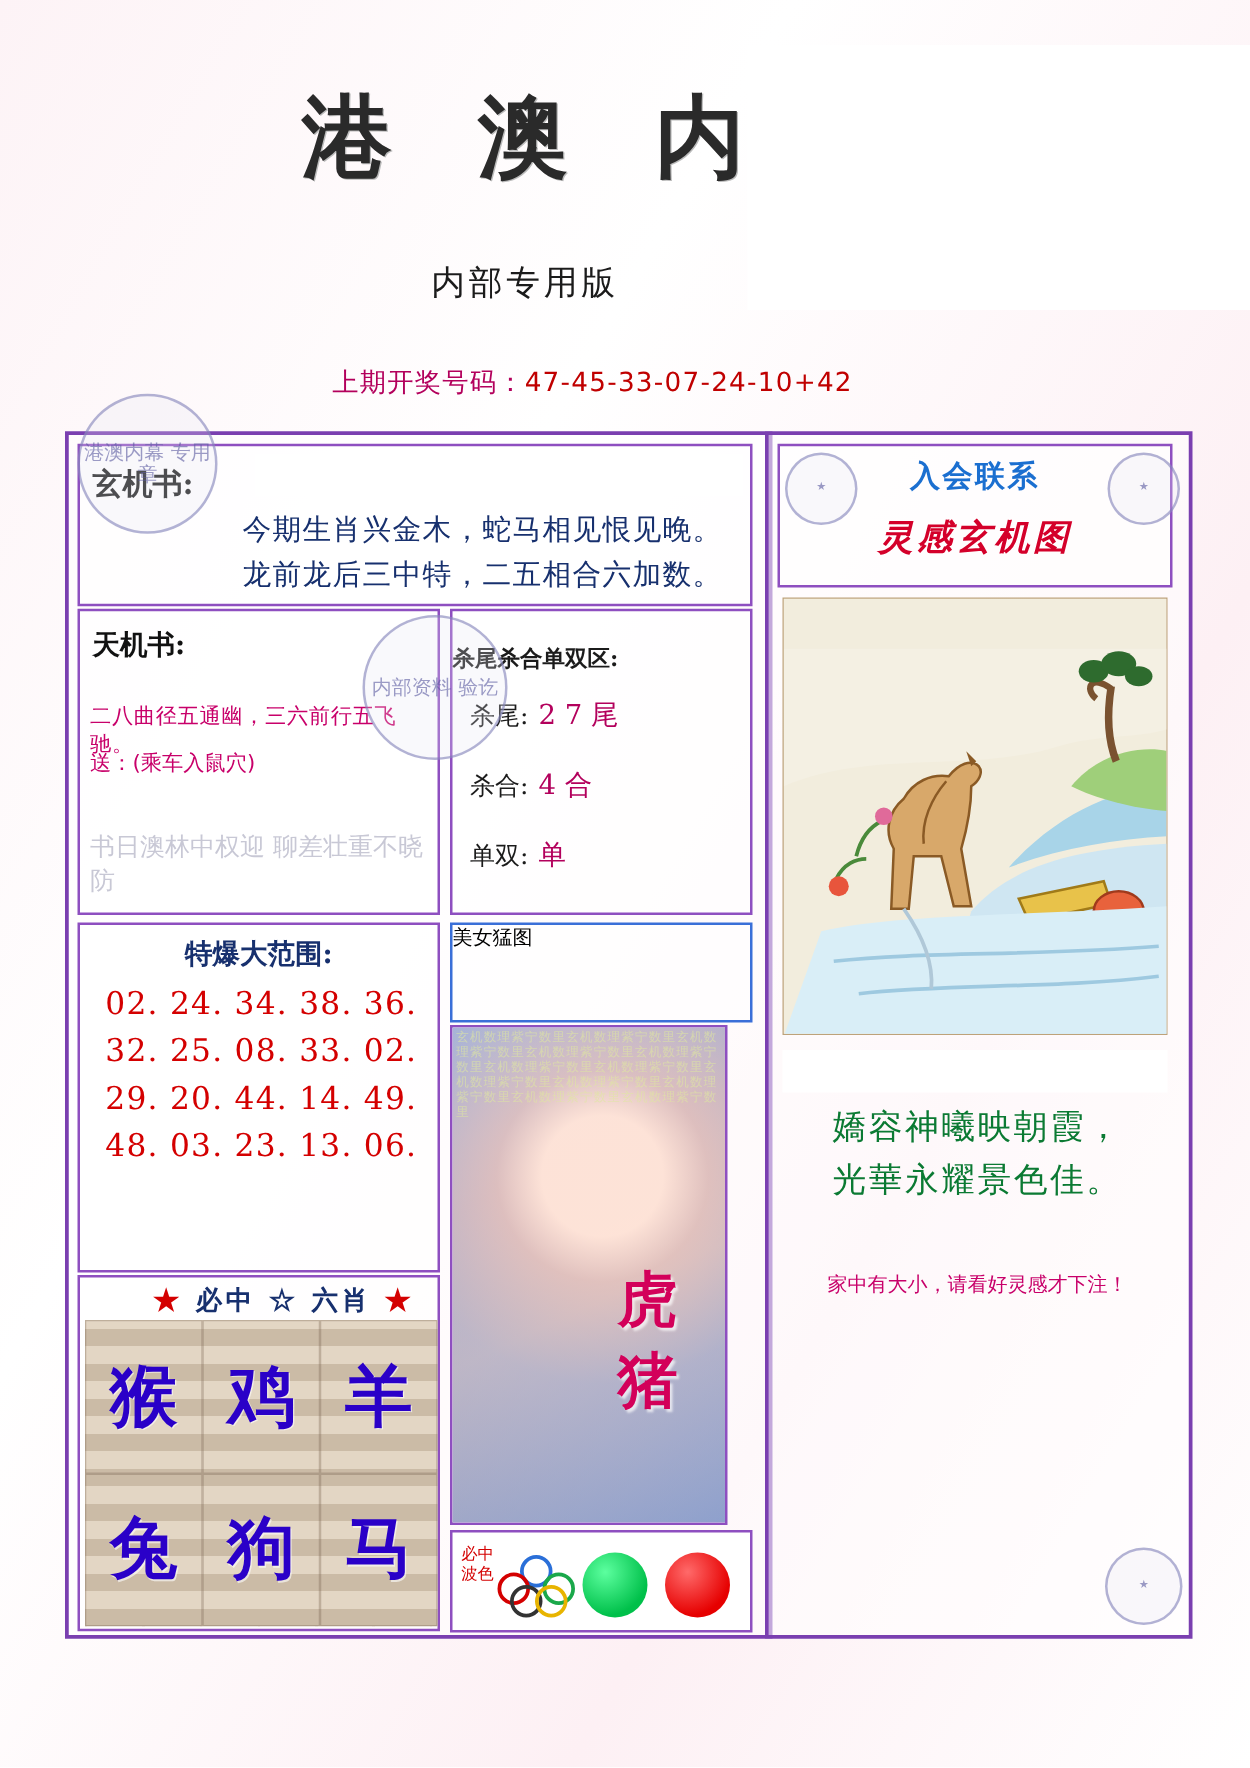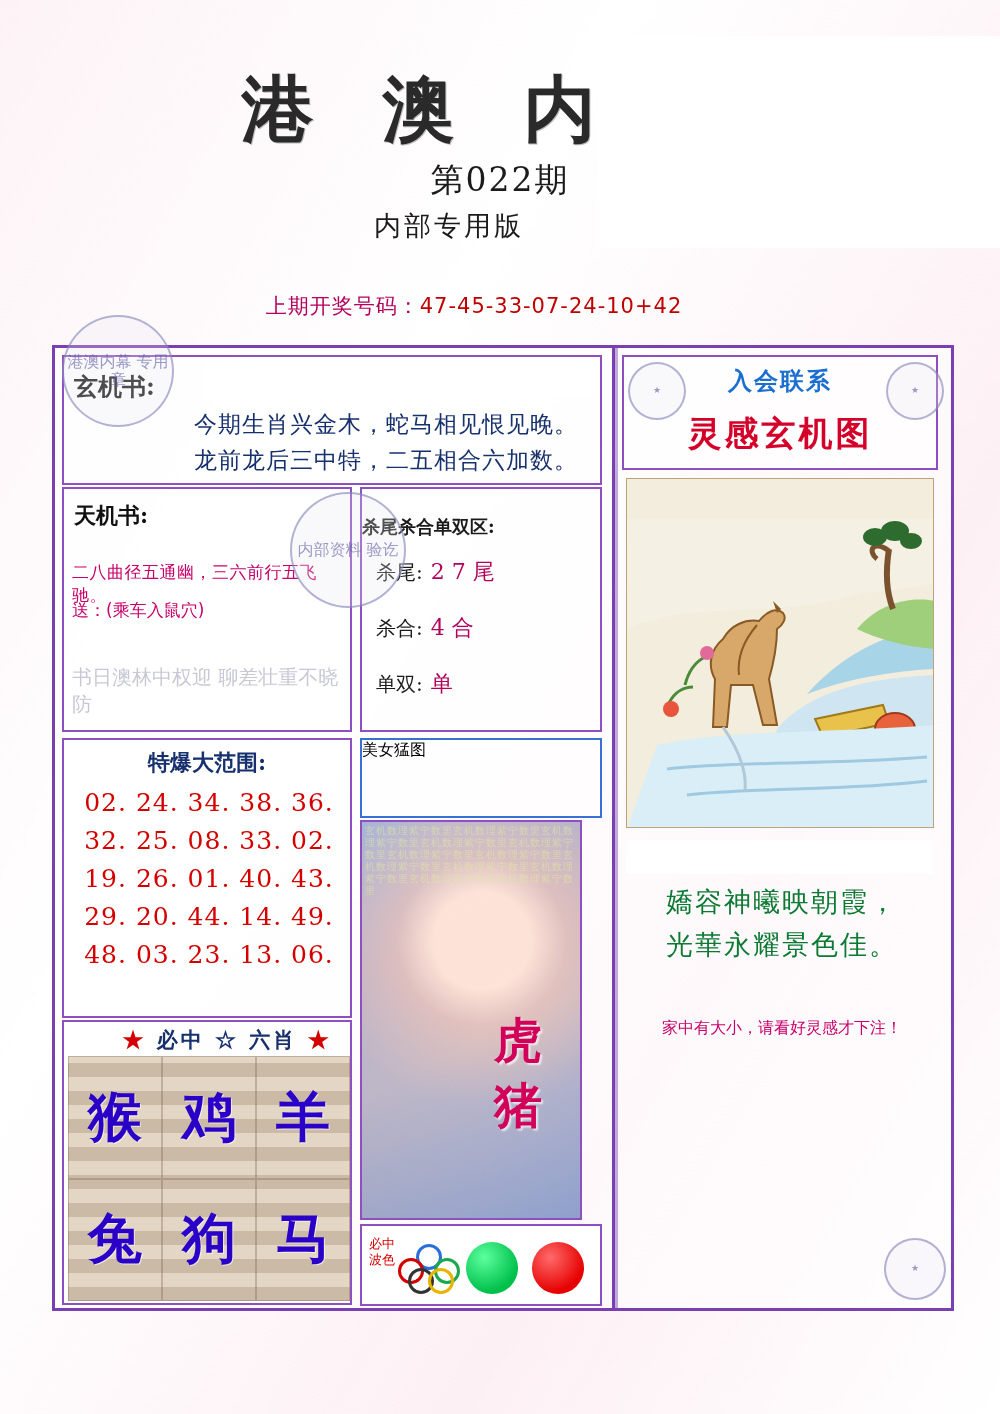--- a/index.html
+++ b/index.html
@@ -27,21 +27,21 @@
     background:#ffffff;
   }
   .issue{
     position:absolute;top:158px;left:0;width:1000px;text-align:center;
     font-family:"DejaVu Serif","Liberation Serif",serif;
     font-size:33px;color:#1b1b1b;letter-spacing:2px;
   }
   .subtitle{
     position:absolute;top:208px;left:0;width:840px;text-align:center;
     font-family:Liberation Serif, serif;
-    font-size:27px;color:#1b1b1b;letter-spacing:3px;margin-left:29px;
+    font-size:27px;color:#1b1b1b;letter-spacing:3px;
   }
   .lastdraw{
     position:absolute;top:292px;left:0;width:948px;text-align:center;
     font-size:21px;color:#c00000;letter-spacing:1px;
   }
   .lastdraw .lbl{color:#b3005c;}
   
   .frame{
     position:absolute;border:2px solid #6c35a8;background:rgba(255,255,255,.55);
   }
@@ -151,21 +151,21 @@
   
   .rc-top{left:622px;top:355px;width:316px;height:115px;}
   .rc-top .t1{
     position:absolute;left:0;top:8px;width:100%;text-align:center;
     font-family:"DejaVu Serif","Liberation Serif",serif;
     font-size:24px;font-weight:bold;color:#1b6fd0;letter-spacing:2px;
   }
   .rc-top .t2{
     position:absolute;left:0;top:54px;width:100%;text-align:center;
     font-family:"DejaVu Serif","Liberation Serif",serif;
-    font-size:34px;font-weight:bold;color:#d4002a;letter-spacing:3px;
+    font-size:28px;font-weight:bold;color:#d4002a;letter-spacing:3px;font-style:italic;
   }
   .rc-img{
     left:626px;top:478px;width:308px;height:350px;border:1px solid #bda27a;
     background:linear-gradient(180deg,#f3efe2 0%,#efe9d6 40%,#eae3cf 100%);
     overflow:hidden;
   }
   .rc-quote{
     position:absolute;left:622px;top:880px;width:320px;height:135px;
   }
   .rc-quote .ql{
@@ -197,21 +197,20 @@
   .stamp.s5{left:884px;top:1238px;width:58px;height:58px;font-size:9px;}
   .wipe{position:absolute;background:#fff;}
 </style>
 </head>
 <body>
 
 <div class="page">
 
   <div class="title">港 澳 内 幕</div>
   <div class="title-wipe"></div>
-  <div class="issue">第022期</div>
   <div class="subtitle">内部专用版</div>
   <div class="lastdraw">
     <span class="lbl">上期开奖号码：</span><span>47-45-33-07-24-10+42</span>
   </div>
 
   <div class="frame left-col"></div>
   <div class="frame right-col"></div>
 
   <div class="box xuanji">
     <div class="white-strip"></div>
@@ -240,21 +239,20 @@
     <div class="row r3">
       <span>单双:</span><span class="v">单</span>
     </div>
   </div>
 
   <div class="box range">
     <div class="hd">特爆大范围:</div>
     <div class="nums">
       <div class="nrow">02. 24. 34. 38. 36.</div>
       <div class="nrow">32. 25. 08. 33. 02.</div>
-      <div class="nrow">19. 26. 01. 40. 43.</div>
       <div class="nrow">29. 20. 44. 14. 49.</div>
       <div class="nrow">48. 03. 23. 13. 06.</div>
     </div>
   </div>
 
   <div class="box meinv-frame">
     <div class="big">美女猛图</div>
   </div>
 
   <div class="box photo">

